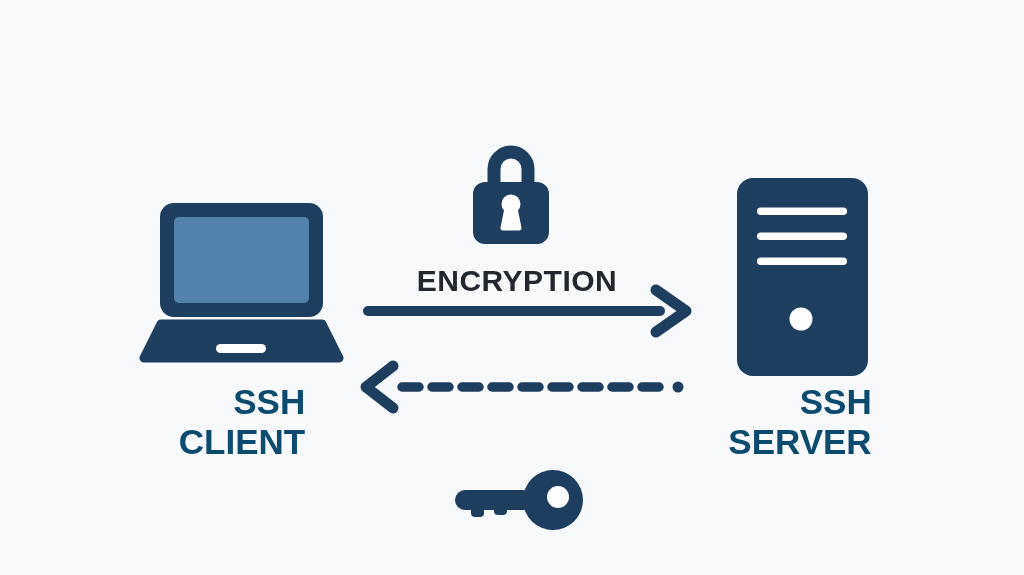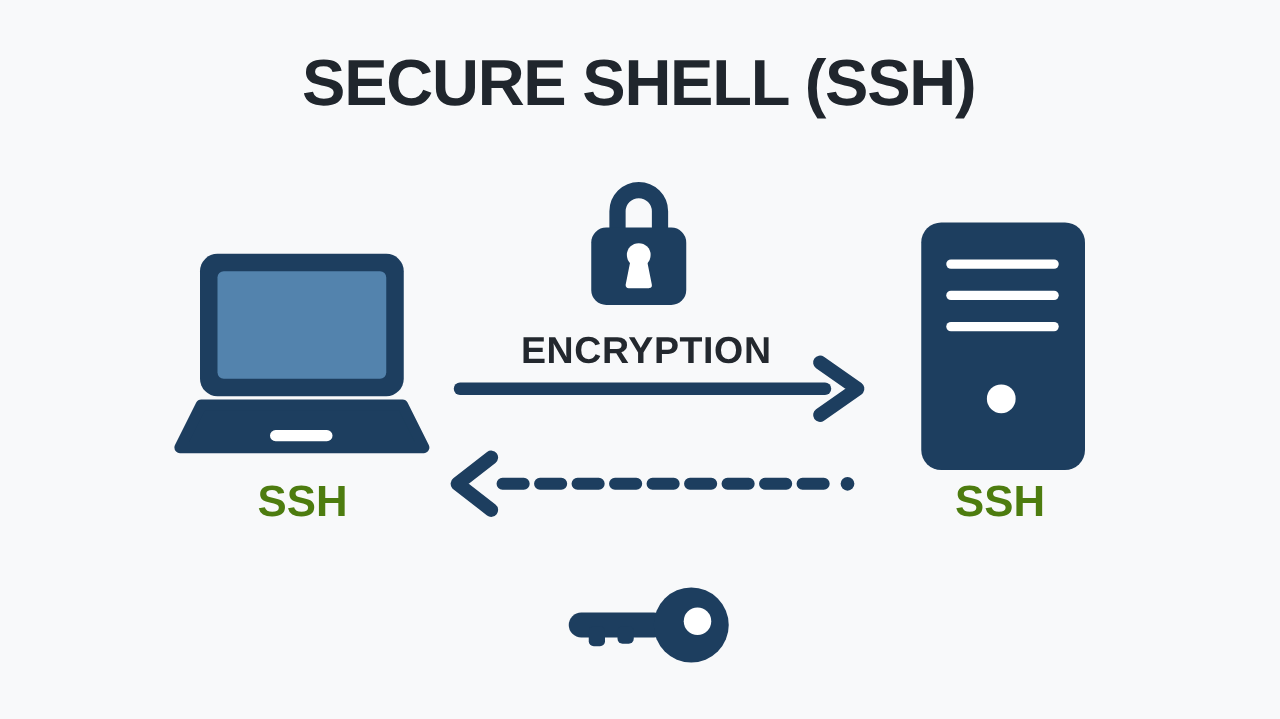--- a/index.html
+++ b/index.html
@@ -15,21 +15,21 @@
     font-size:52px; font-weight:700; letter-spacing:-1px;
     color:#20262d; white-space:nowrap; line-height:1.15;
   }
   .flow-label {
     font-size:30px; font-weight:700; color:#23282e;
     letter-spacing:0.5px; white-space:nowrap;
   }
   .enc-label { top:264px; left:517px; }
   .auth-label { top:422px; left:522px; }
   .node-label {
-    font-size:35px; font-weight:700; color:#4d7c0f;
+    font-size:35px; font-weight:700; color:#0c4a6e;
     line-height:40px; text-align:right; white-space:nowrap;
   }
   .client-label { top:382px; left:242px; }
   .server-label { top:382px; left:800px; }
 
   svg { display:block; overflow:visible; }
   .navy { fill:#1d3e5f; }
   .screenblue { fill:#5383ad; }
   .white { fill:#ffffff; }
   .stroke-navy { stroke:#1d3e5f; fill:none; }
@@ -41,21 +41,20 @@
   .server  { top:165px; left:725px; }
   .arrow1  { top:280px; left:360px; }
   .arrow2  { top:358px; left:350px; }
   .key     { top:465px; left:445px; }
 </style>
 </head>
 <body>
 
 <div class="canvas">
 
-  <div class="abs cx title">SECURE SHELL (SSH)</div>
 
   <svg class="abs laptop" width="210" height="170" viewBox="0 0 210 170">
     <rect class="navy" x="20" y="3" width="163" height="114" rx="14"></rect>
     <rect class="screenblue" x="34" y="17" width="135" height="86" rx="5"></rect>
     <path class="fillstroke-navy" d="M 21 124 L 182 124 L 199 158 L 4 158 Z" stroke-width="9" stroke-linejoin="round"></path>
     <rect class="white" x="76" y="144" width="50" height="9" rx="4.5"></rect>
   </svg>
 
   <svg class="abs lock" width="110" height="115" viewBox="0 0 110 115">
     <path class="stroke-navy" d="M 34 58 V 34 A 17 17 0 0 1 68 34 V 58" stroke-width="13"></path>
@@ -89,19 +88,21 @@
   <svg class="abs key" width="150" height="75" viewBox="0 0 150 75">
     <rect class="navy" x="10" y="25" width="78" height="20" rx="10"></rect>
     <rect class="navy" x="26" y="36" width="13" height="16" rx="4"></rect>
     <rect class="navy" x="49" y="36" width="13" height="14" rx="4"></rect>
     <circle class="navy" cx="108" cy="35" r="30"></circle>
     <circle class="white" cx="113" cy="32" r="11"></circle>
   </svg>
 
   <div class="abs cx node-label client-label">
     <div>SSH</div>
+    <div>CLIENT</div>
   </div>
 
   <div class="abs cx node-label server-label">
     <div>SSH</div>
+    <div>SERVER</div>
   </div>
 
 </div>
 
 </body></html>

